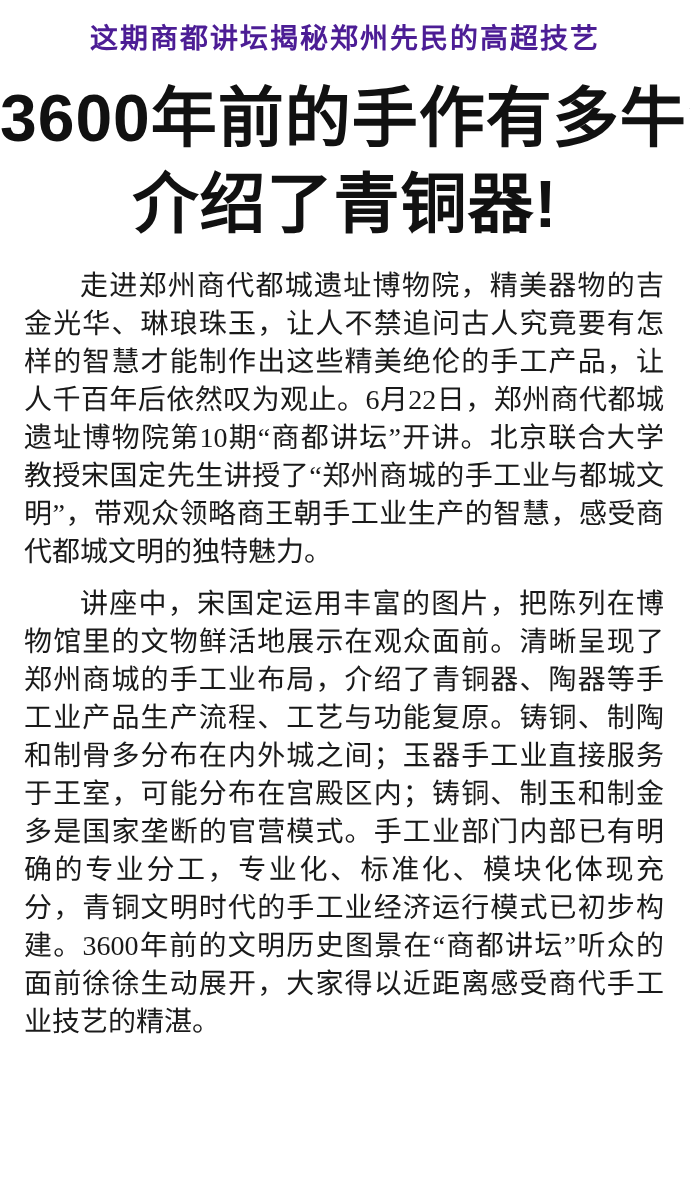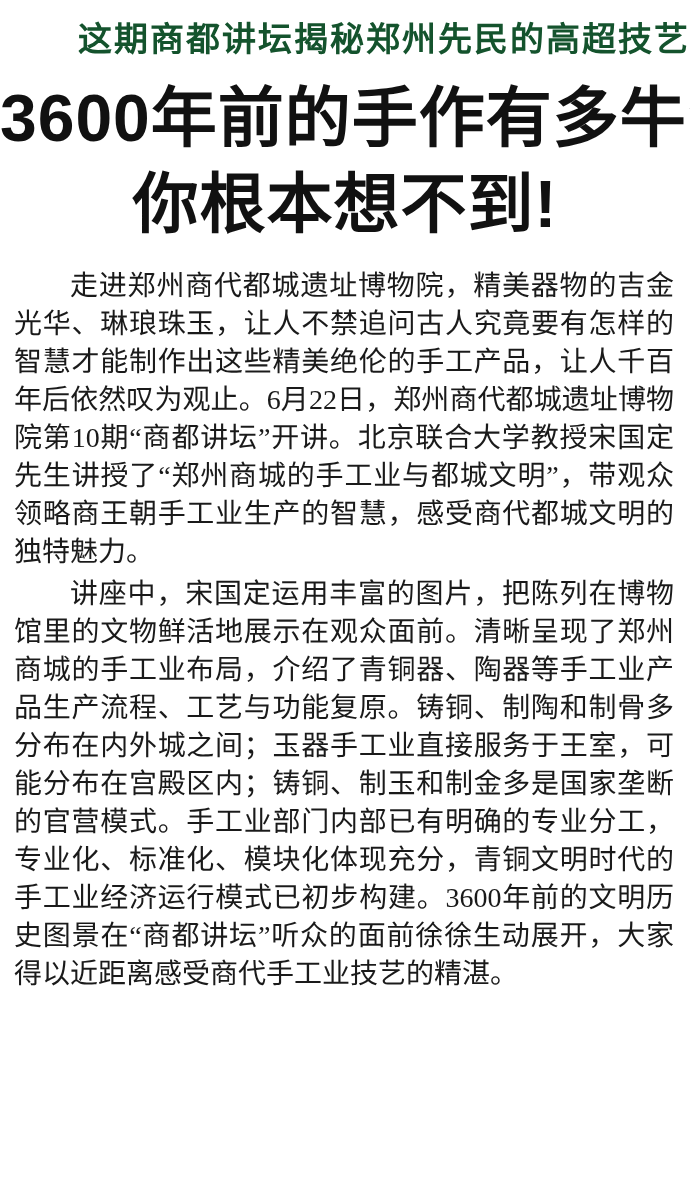--- a/index.html
+++ b/index.html
@@ -13,27 +13,27 @@
     height: 1178px;
     margin: 0 auto;
     background: #ffffff;
     color: #161616;
     overflow: hidden;
     box-sizing: border-box;
   }
   .kicker {
     margin: 0;
     padding-top: 17px;
-    text-align: right;
+    text-align: center;
     font-family: "Liberation Sans", "DejaVu Sans", sans-serif;
     font-weight: bold;
-    font-size: 34px;
+    font-size: 28px;
     line-height: 44px;
     letter-spacing: 2px;
-    color: #14532d;
+    color: #4c1d95;
     white-space: nowrap;
   }
   .headline {
     margin: 0;
     padding-top: 14px;
     text-align: center;
     font-family: "Liberation Sans", "DejaVu Sans", sans-serif;
     font-weight: bold;
     font-size: 66px;
     line-height: 86px;
@@ -46,34 +46,34 @@
   }
   .article-body {
     margin: 20px 12px 0 10px;
     font-family: "Liberation Serif", "DejaVu Serif", serif;
     font-size: 28px;
     line-height: 38px;
     text-align: justify;
     color: #1a1a1a;
   }
   .article-body p {
-    margin: 4px;
+    margin: 14px;
     text-indent: 2em;
   }
 </style>
 </head>
 <body>
 
 <div class="page">
 
   <h2 class="kicker">这期商都讲坛揭秘郑州先民的高超技艺</h2>
 
   <h1 class="headline">
     <span class="hl-line">3600年前的手作有多牛?</span>
-    <span class="hl-line">你根本想不到!</span>
+    <span class="hl-line">介绍了青铜器!</span>
   </h1>
 
   <div class="article-body">
     <p>走进郑州商代都城遗址博物院，精美器物的吉金光华、琳琅珠玉，让人不禁追问古人究竟要有怎样的智慧才能制作出这些精美绝伦的手工产品，让人千百年后依然叹为观止。6月22日，郑州商代都城遗址博物院第10期“商都讲坛”开讲。北京联合大学教授宋国定先生讲授了“郑州商城的手工业与都城文明”，带观众领略商王朝手工业生产的智慧，感受商代都城文明的独特魅力。</p>
     <p>讲座中，宋国定运用丰富的图片，把陈列在博物馆里的文物鲜活地展示在观众面前。清晰呈现了郑州商城的手工业布局，介绍了青铜器、陶器等手工业产品生产流程、工艺与功能复原。铸铜、制陶和制骨多分布在内外城之间；玉器手工业直接服务于王室，可能分布在宫殿区内；铸铜、制玉和制金多是国家垄断的官营模式。手工业部门内部已有明确的专业分工，专业化、标准化、模块化体现充分，青铜文明时代的手工业经济运行模式已初步构建。3600年前的文明历史图景在“商都讲坛”听众的面前徐徐生动展开，大家得以近距离感受商代手工业技艺的精湛。</p>
 
   </div>
 
 </div>
 

